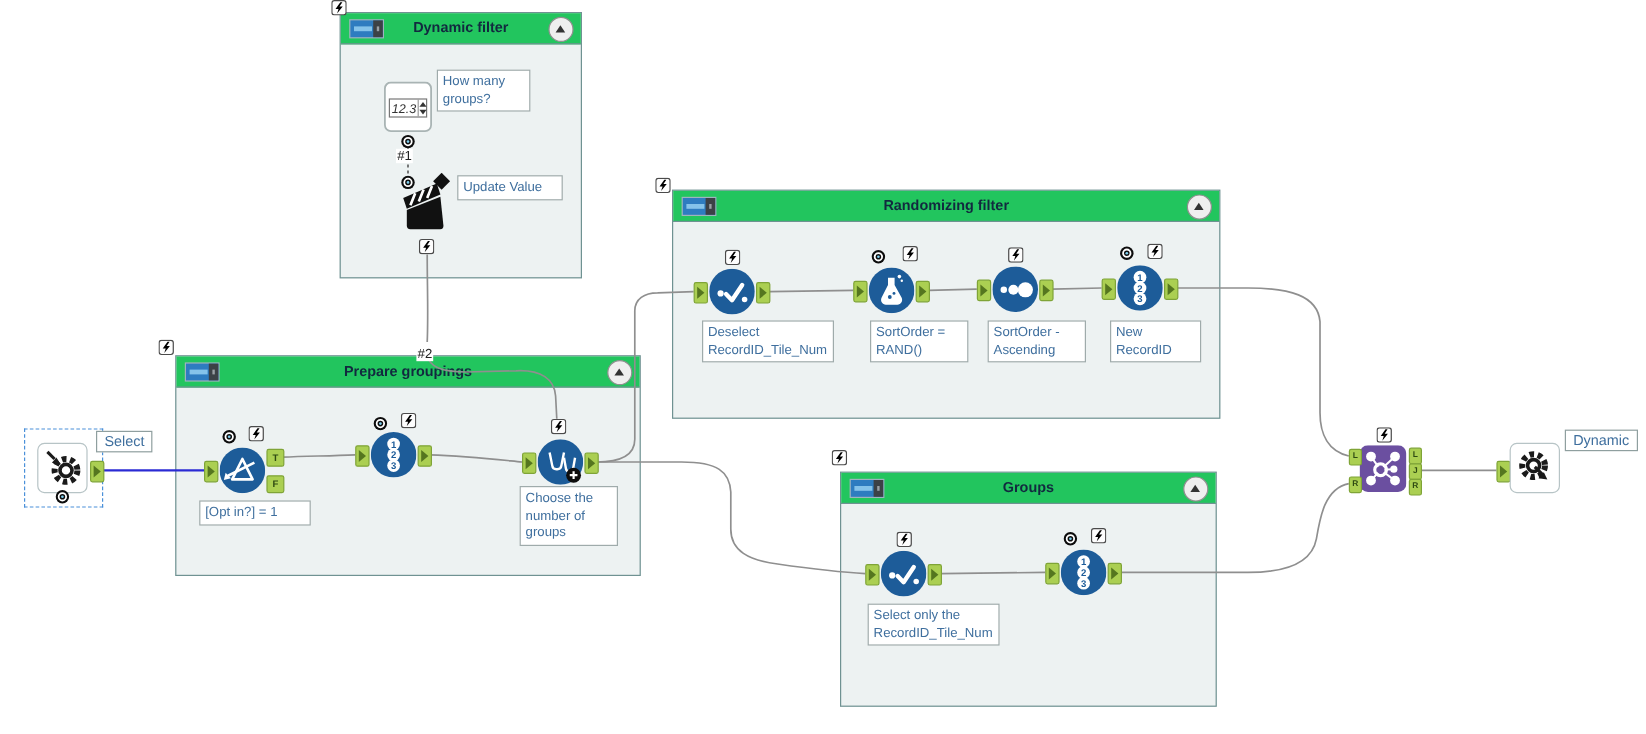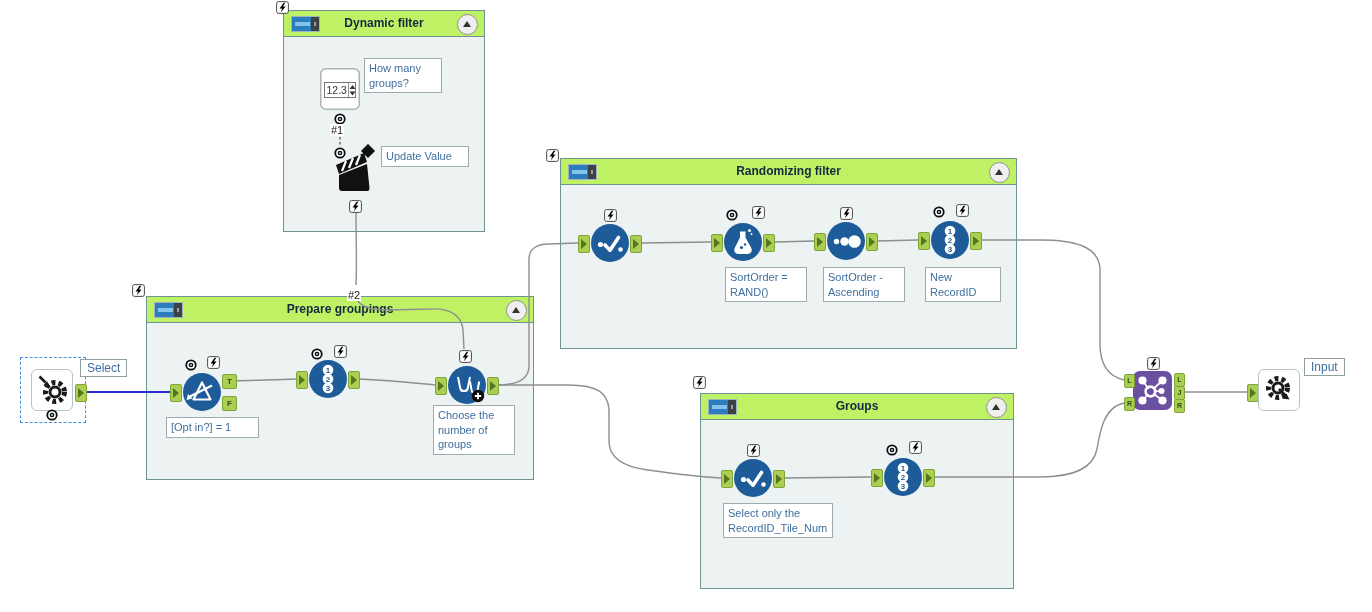--- a/index.html
+++ b/index.html
@@ -1,20 +1,20 @@
 <!DOCTYPE html>
 <html><head>
 <meta charset="utf-8">
 <style>
   html,body{margin:0;padding:0;background:#fff;}
   .canvas{position:relative;width:1372px;height:612px;background:#ffffff;overflow:hidden;
           font-family:"Liberation Sans",sans-serif;}
   
   .tcontainer{position:absolute;background:#edf2f2;border:1.5px solid #6f9292;}
-  .tc-titlebar{position:absolute;left:0;top:0;right:0;height:25px;background:#bef264;
+  .tc-titlebar{position:absolute;left:0;top:0;right:0;height:25px;background:#22c55e;
                border-bottom:1.5px solid #6f9292;}
   .tc-title{position:absolute;left:40px;right:40px;top:0;height:25px;line-height:25px;
             text-align:center;font-size:12px;font-weight:700;color:#12293f;
             white-space:nowrap;overflow:hidden;}
   .tc-toggle{position:absolute;left:8px;top:6px;width:27px;height:14px;background:#2e7cc0;
              box-shadow:0 0 0 1px #9fb3bd;}
   .tc-toggle .stripe{position:absolute;left:3px;top:5px;width:15px;height:4px;background:#85c3ea;}
   .tc-toggle .block{position:absolute;right:0;top:0;width:8px;height:14px;background:#3c4146;}
   .tc-toggle .mark{position:absolute;right:3px;top:5px;width:2px;height:4px;background:#9aa0a5;}
   .collapse-btn{position:absolute;top:3px;width:19px;height:19px;border-radius:50%;
@@ -25,21 +25,21 @@
   
   .tool{position:absolute;width:38px;height:38px;}
   .ticon{display:block;}
   .anchor{position:absolute;width:10px;height:16px;background:#abcf52;
           border:1px solid #7fa437;border-radius:2px;}
   .anchor .arr{position:absolute;left:2px;top:3px;width:0;height:0;display:block;
           border-left:6px solid #55761f;border-top:5px solid transparent;border-bottom:5px solid transparent;}
   .anchor.letter{width:13px;height:13px;text-align:center;font-size:8px;font-weight:700;
           color:#2e4a12;line-height:13px;}
   .anchor.sm{width:9px;height:12px;font-size:7px;line-height:12px;}
-  .badge{position:absolute;}
+  .badge{position:absolute;font-style:italic;}
   .ann{position:absolute;background:#fff;border:1px solid #9fabab;color:#3f6f9e;
        font-size:11px;line-height:1.32;padding:2px 4px;overflow-wrap:break-word;}
   .conn-label{position:absolute;background:#fff;color:#222;font-size:11px;padding:0 1px;}
   .io-label{position:absolute;background:#fff;border:1px solid #8f9f9f;color:#3f6f9e;
             font-size:12px;padding:1px 6px;}
   .iconbox{position:absolute;width:40px;height:40px;background:#fff;border:1.5px solid #b7c4c6;
            border-radius:6px;}
   .sel-outline{position:absolute;border:1.5px dashed #4a90d9;}
   .wire-layer{position:absolute;left:0;top:0;z-index:5;}
   .above{z-index:10;}
@@ -307,20 +307,21 @@
       <path d="M14,21 L19,26.2 L27.5,13.5" fill="none" stroke="#fff" stroke-width="3.6" stroke-linecap="round" stroke-linejoin="round"></path>
       <circle cx="29.5" cy="25.5" r="2.3" fill="#fff"></circle>
     </svg>
   </div>
   <div class="anchor above" style="left:578px;top:235px">
       <i class="arr"></i>
     </div>
   <div class="anchor above" style="left:630px;top:235px">
       <i class="arr"></i>
     </div>
+  <div class="ann above" style="left:585px;top:267px;width:100px">Deselect RecordID_Tile_Num</div>
 
   <div class="badge above" style="left:726px;top:207px">
     <svg width="12" height="12">
         <circle cx="6" cy="6" r="5.6" fill="#0d0d0d"></circle>
         <circle cx="6" cy="6" r="3.1" fill="none" stroke="#fff" stroke-width="1.5"></circle>
         <circle cx="6" cy="6" r="1.1" fill="#7fd0f0"></circle>
       </svg>
   </div>
   <div class="badge above" style="left:752px;top:205px">
     <svg width="13" height="13">
@@ -495,15 +496,15 @@
       <i class="arr"></i>
     </div>
   <div class="iconbox above" style="left:1258px;top:369px">
     <svg class="ticon" width="40" height="40" viewBox="0 0 40 40">
       <circle cx="19" cy="18" r="9.5" fill="none" stroke="#1a1a1a" stroke-width="5" stroke-dasharray="3.8 3.05"></circle>
       <circle cx="19" cy="18" r="5" fill="none" stroke="#1a1a1a" stroke-width="3"></circle>
       <line x1="20" y1="19" x2="27" y2="26" stroke="#1a1a1a" stroke-width="2.6"></line>
       <polygon points="30.5,29.5 23,28.5 27.5,23.5" fill="#1a1a1a"></polygon>
     </svg>
   </div>
-  <div class="io-label above" style="left:1304px;top:358px">Input</div>
+  <div class="io-label above" style="left:1304px;top:358px">Dynamic</div>
 
 </div>
 
 </body></html>

